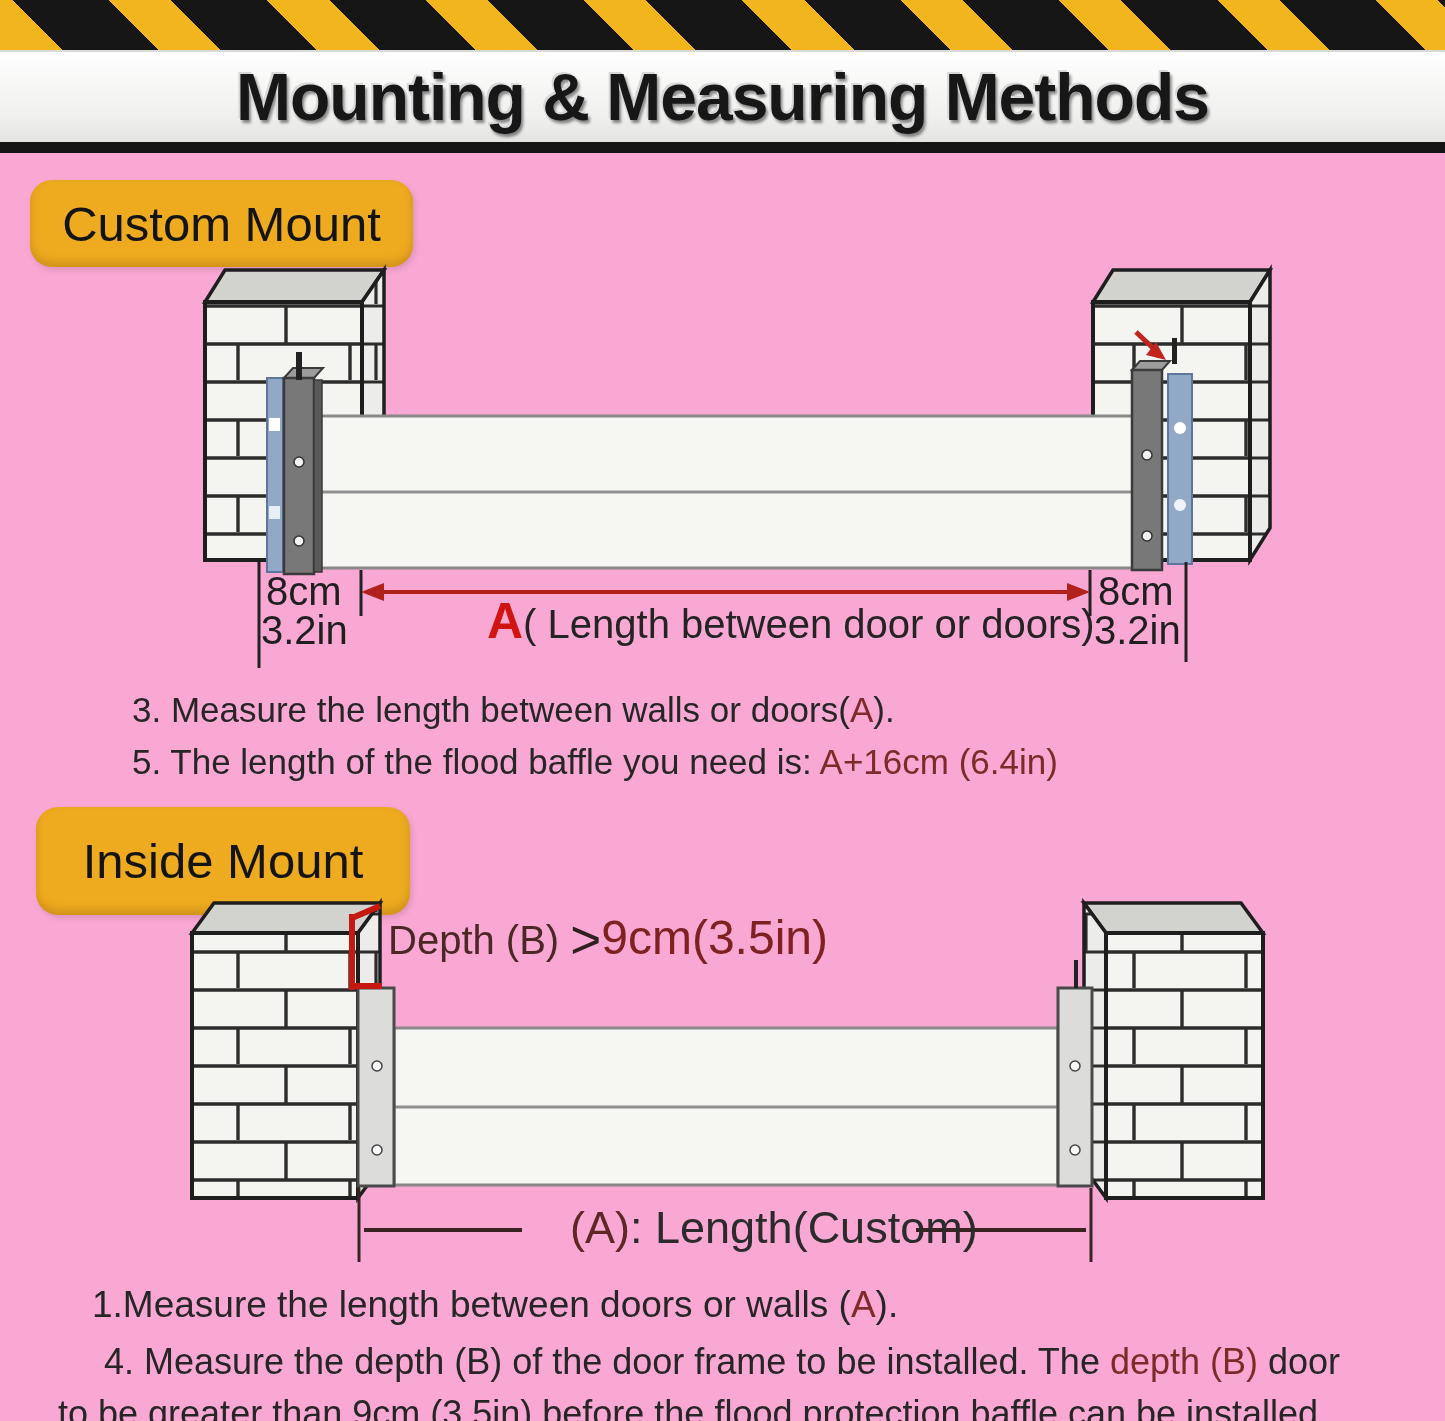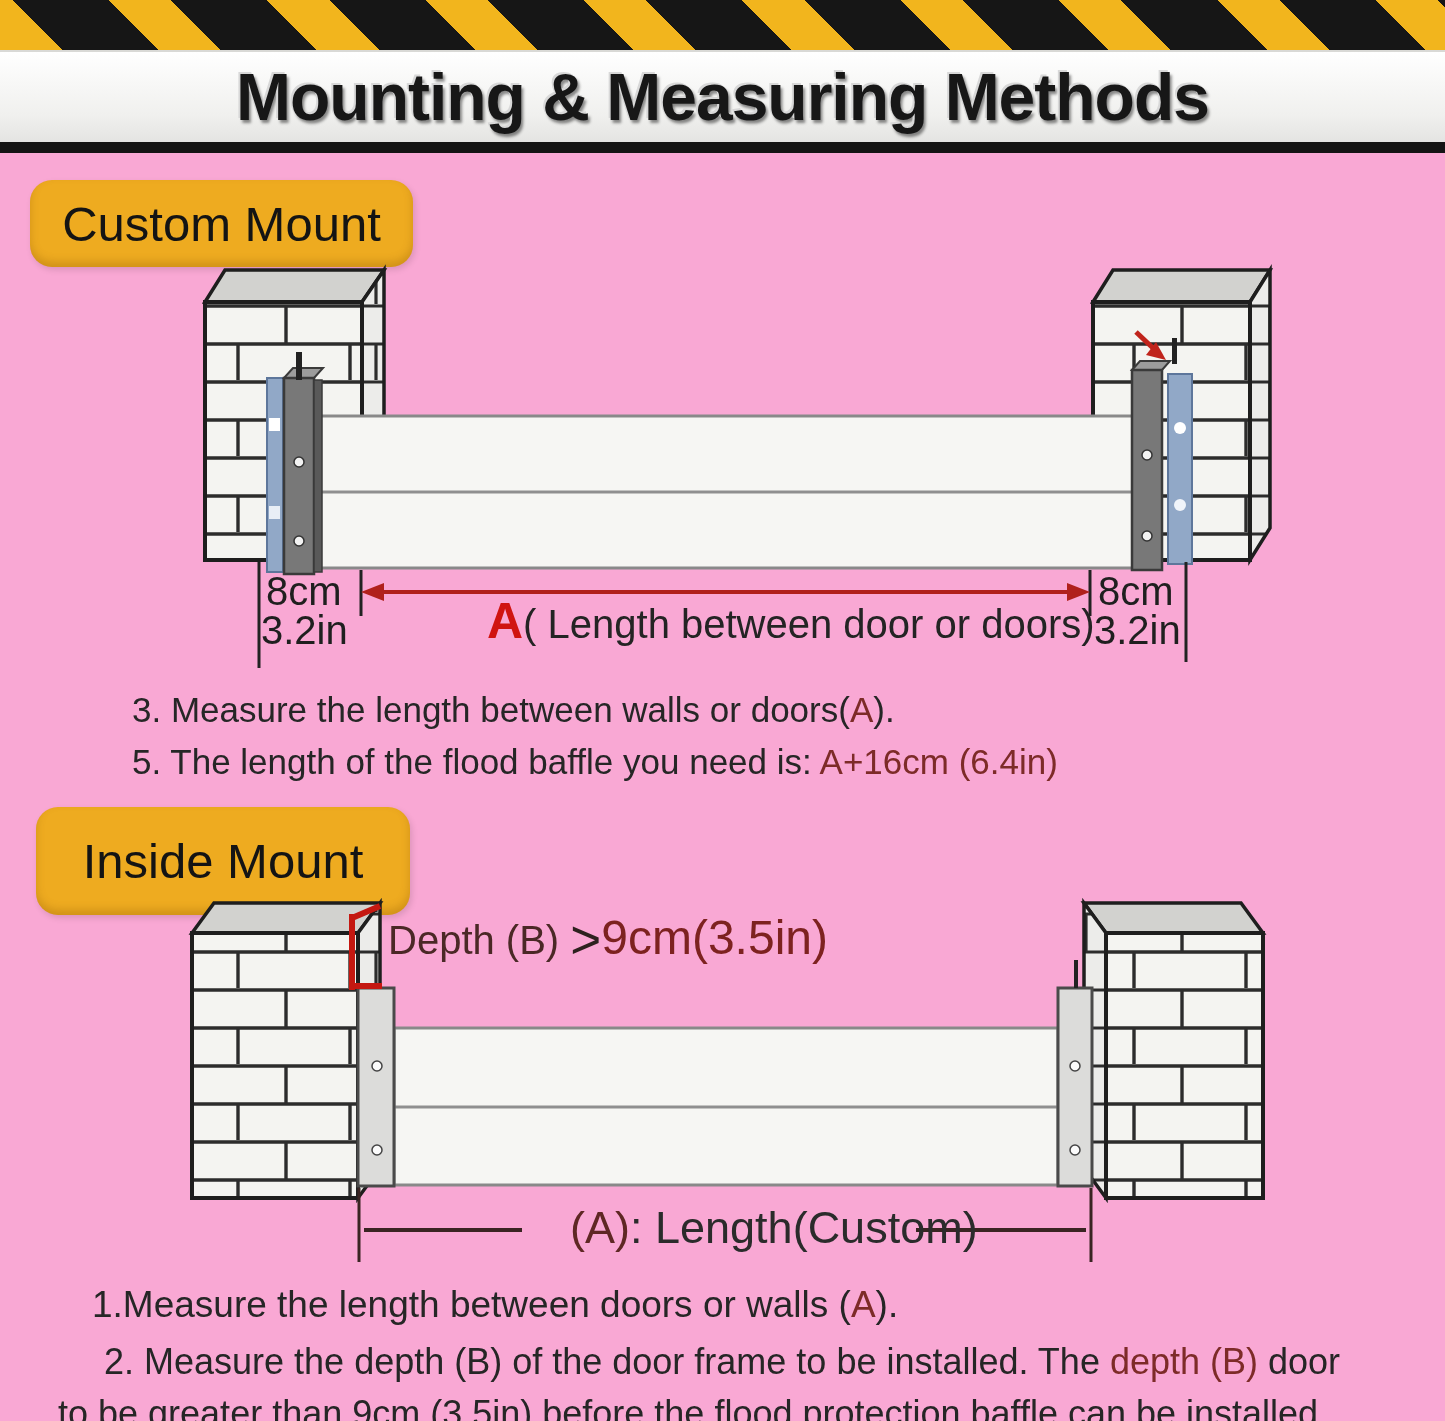--- a/index.html
+++ b/index.html
@@ -211,18 +211,18 @@
   </div>
   <div class="txt" id="len-label">
     <span class="len-hl">(A)</span><span class="len-rest">: Length(Custom)</span>
   </div>
 
   <div class="step" id="in-step1">
     <span>1.Measure the length between doors or walls (</span><span class="hl">A</span><span>).</span>
   </div>
   <div class="step" id="in-step2">
     <div class="l1">
-      <span>2. Measure the depth (B) of the door frame to be installed. The </span><span class="hl">depth (B)</span><span> door</span>
+      <span>4. Measure the depth (B) of the door frame to be installed. The </span><span class="hl">depth (B)</span><span> door</span>
     </div>
     <div class="l2">to be greater than 9cm (3.5in) before the flood protection baffle can be installed.</div>
   </div>
 
 </div>
 
 </body></html>

